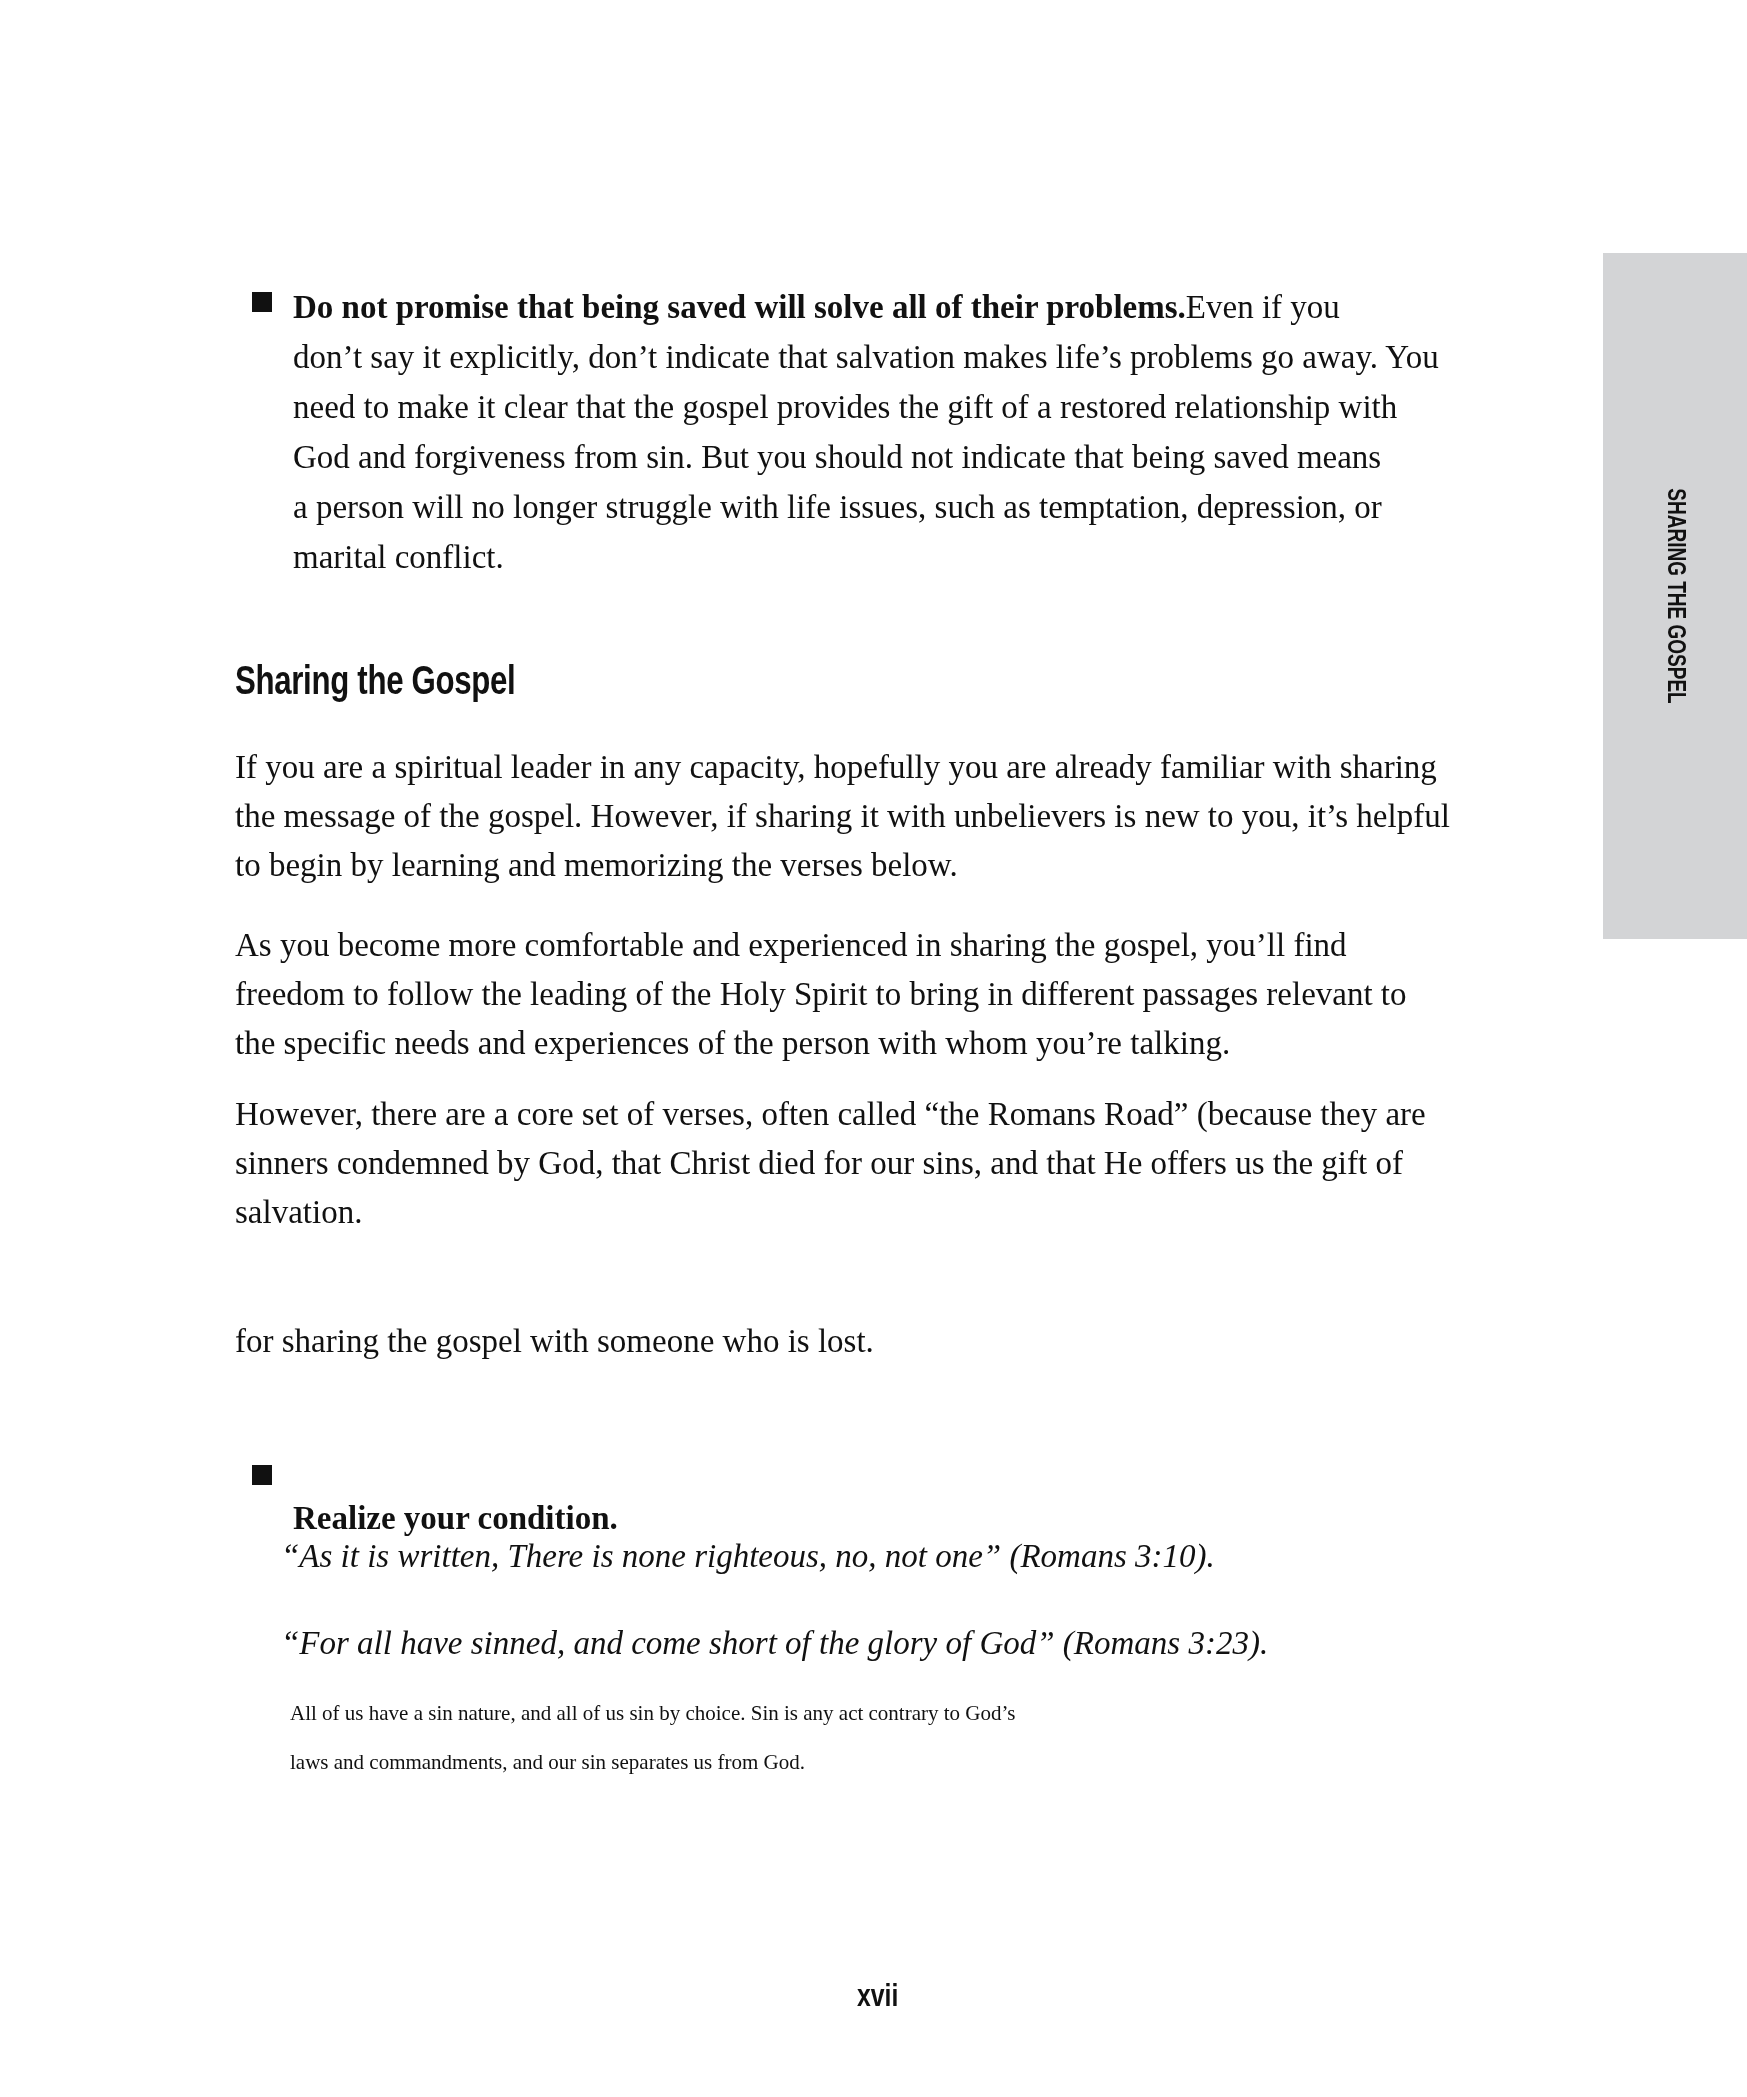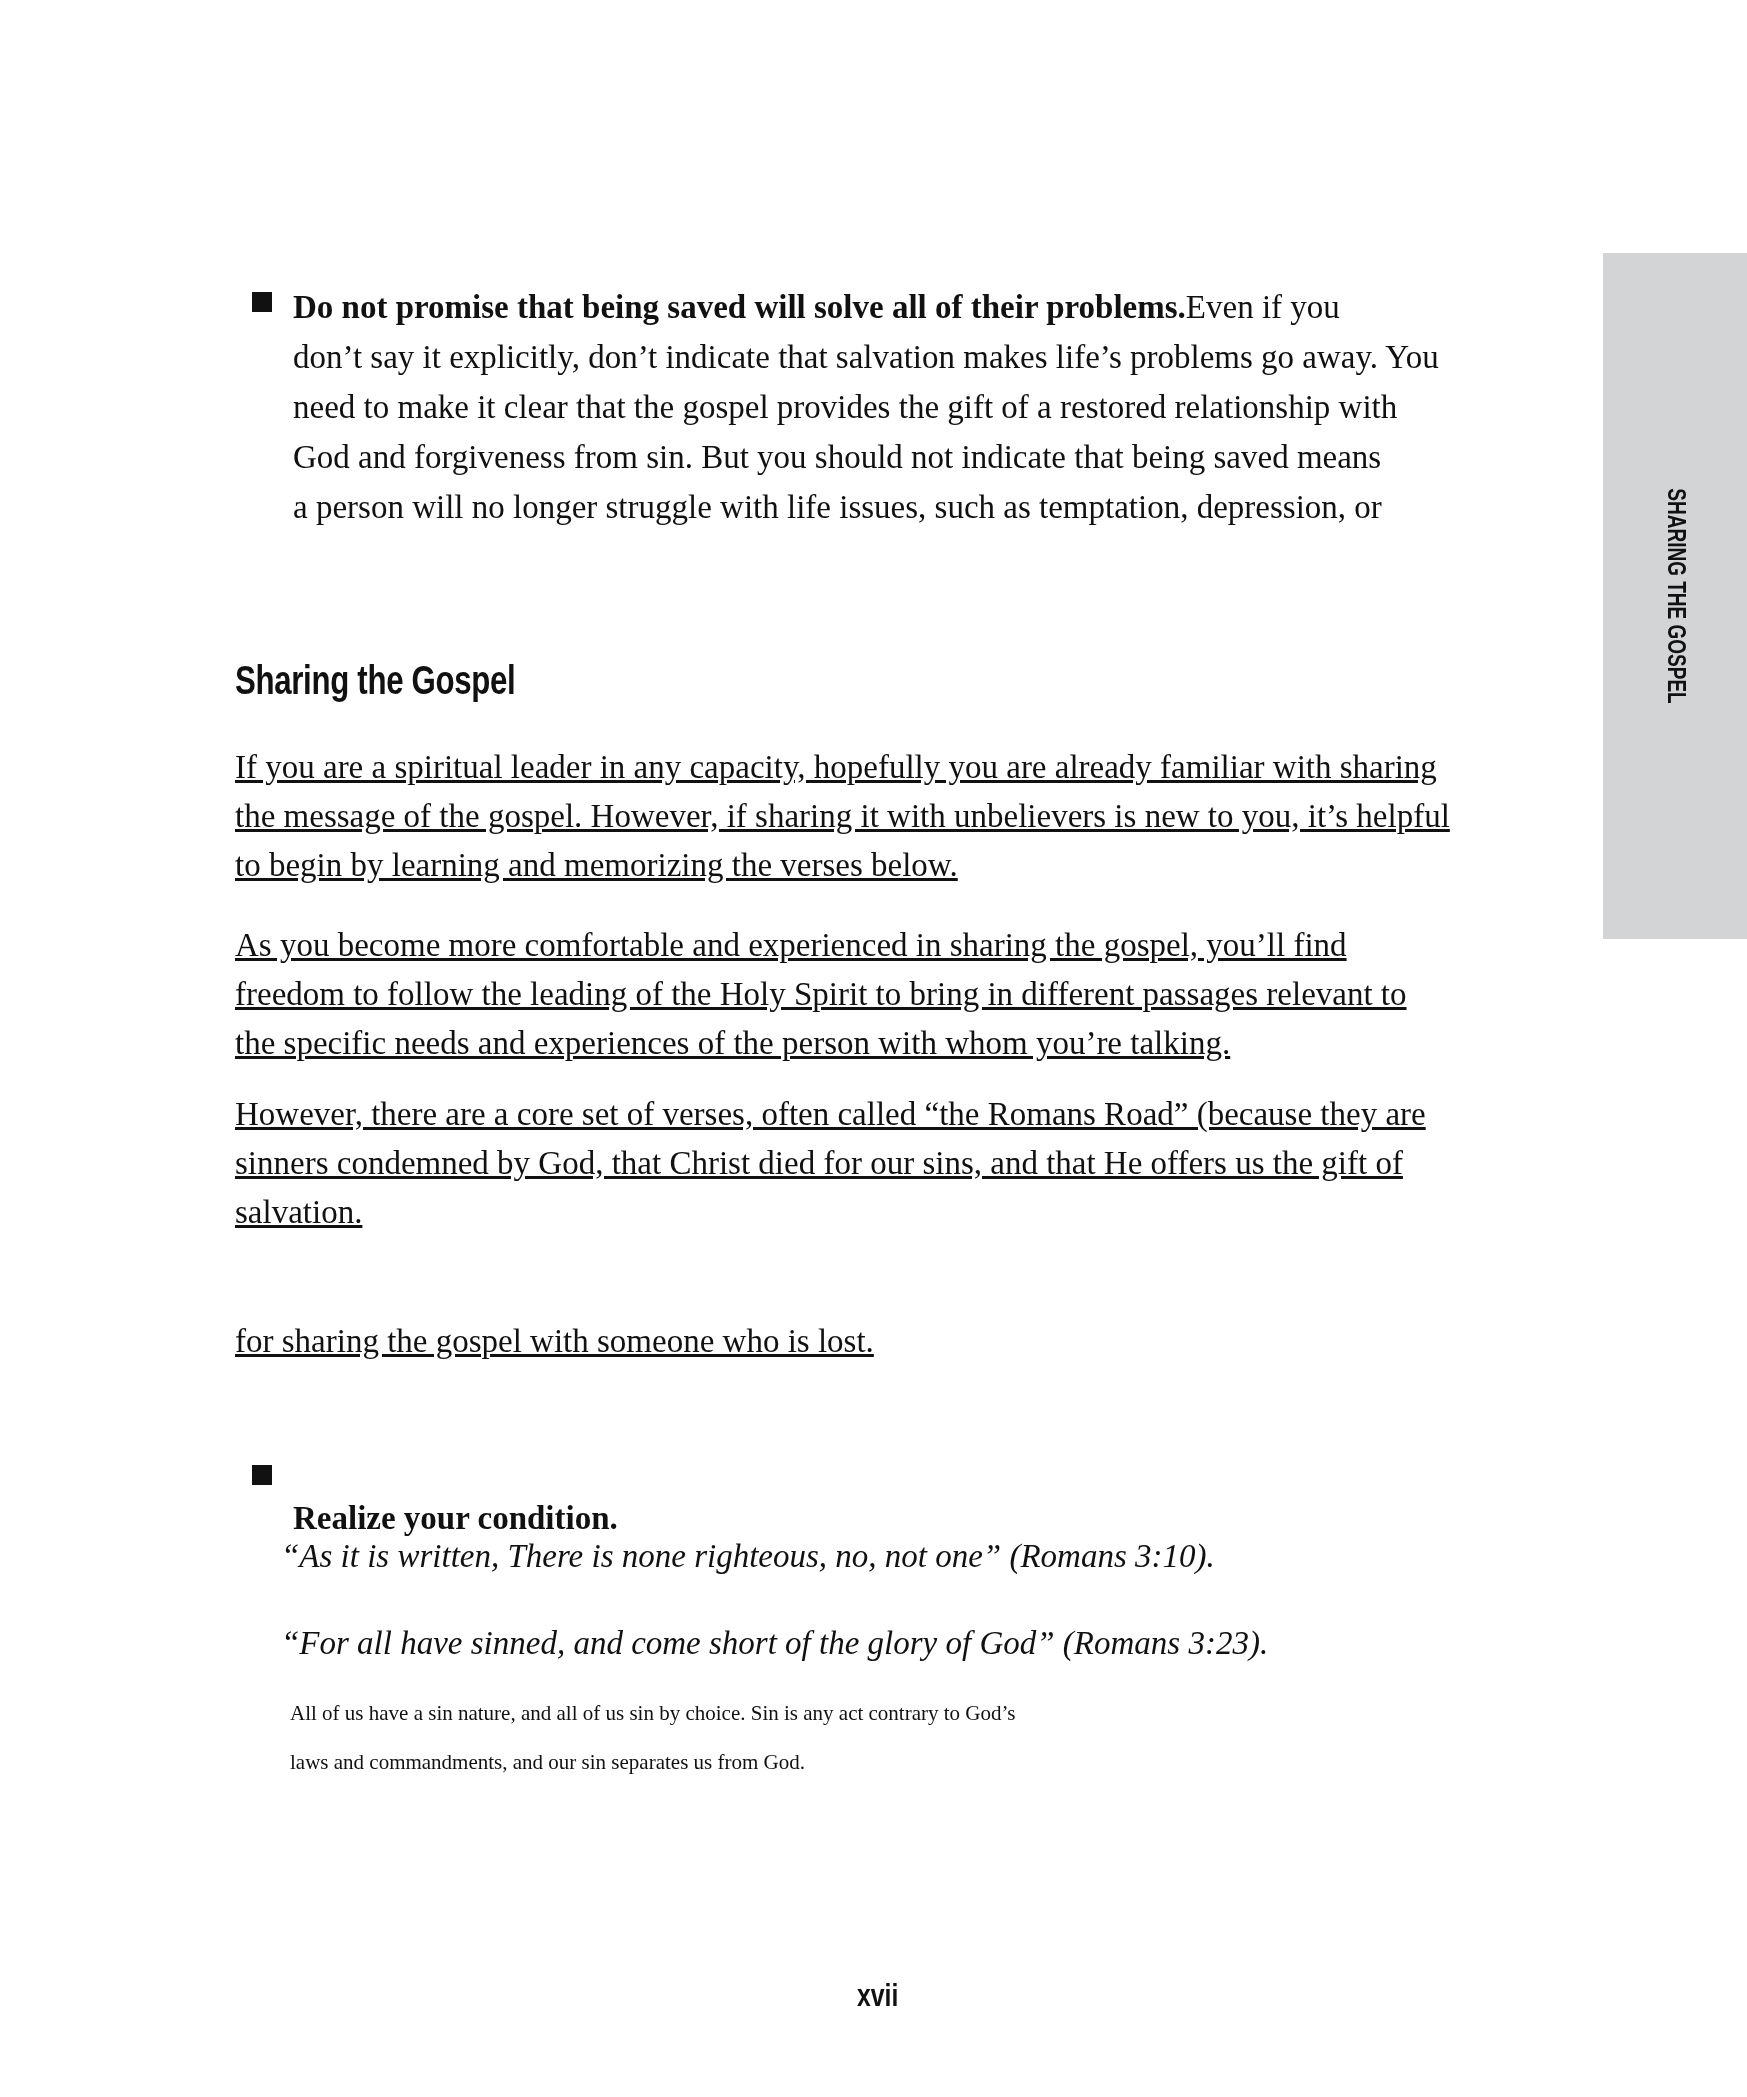--- a/index.html
+++ b/index.html
@@ -24,21 +24,21 @@
 
   .b1 { left:293px; top:282px; width:1243px; }
   .b1 .row { display:block; font-size:33px; line-height:50px; height:50px; white-space:nowrap; }
   .b1 .row span { display:inline-block; transform-origin:left center; }
   .bold { font-weight:bold; }
 
   .heading { position:absolute; left:235px; top:657px; font-family:"Liberation Sans","DejaVu Sans",sans-serif;
              font-weight:bold; font-size:40px; line-height:47px; color:#111111; white-space:nowrap;
              transform:scaleX(0.78); transform-origin:left center; letter-spacing:-0.4px; }
 
-  .para { position:absolute; left:235px; width:1305px;text-decoration:underline; }
+  .para { position:absolute; left:235px; width:1305px; }
   .para .row { display:block; font-size:33px; line-height:49px; height:49px; white-space:nowrap; }
 
   .quote { position:absolute; left:281px; font-style:italic; font-size:33px; line-height:49px; white-space:nowrap; }
   .indent-para { position:absolute; left:290px; }
   .indent-para .row { display:block; font-size:21px; line-height:49px; height:49px; white-space:nowrap; }
 
   .page-number { position:absolute; left:857px; top:1979px; font-family:"Liberation Sans","DejaVu Sans",sans-serif;
                  font-weight:bold; font-size:31px; line-height:34px; white-space:nowrap;
                  transform:scaleX(0.8); transform-origin:left center; }
 </style>
@@ -51,20 +51,21 @@
     <div class="side-tab-label"><span>SHARING THE GOSPEL</span></div>
   </div>
 
   <div class="bullet-square" style="left:252px; top:292px;"></div>
   <div class="block b1 body-text">
     <div class="row"><span><span class="bold">Do not promise that being saved will solve all of their problems.</span><span> Even if you</span></span></div>
     <div class="row"><span>don’t say it explicitly, don’t indicate that salvation makes life’s problems go away. You</span></div>
     <div class="row"><span>need to make it clear that the gospel provides the gift of a restored relationship with</span></div>
     <div class="row"><span>God and forgiveness from sin. But you should not indicate that being saved means</span></div>
     <div class="row"><span>a person will no longer struggle with life issues, such as temptation, depression, or</span></div>
+    <div class="row"><span>marital conflict.</span></div>
   </div>
 
   <div class="heading">Sharing the Gospel</div>
 
   <div class="para body-text" style="top:743px;">
     <div class="row">If you are a spiritual leader in any capacity, hopefully you are already familiar with sharing</div>
     <div class="row">the message of the gospel. However, if sharing it with unbelievers is new to you, it’s helpful</div>
     <div class="row">to begin by learning and memorizing the verses below.</div>
   </div>
 

